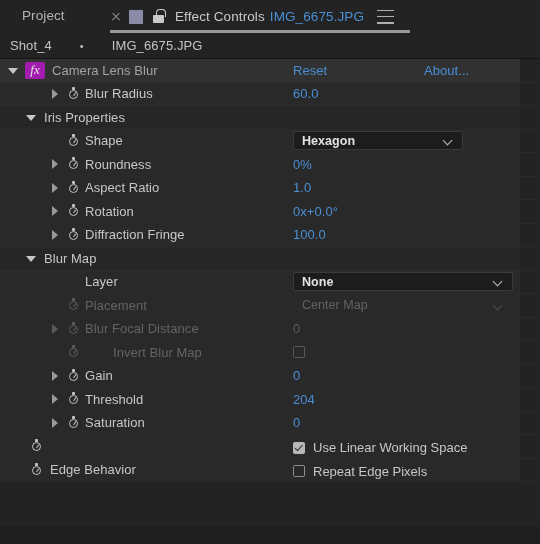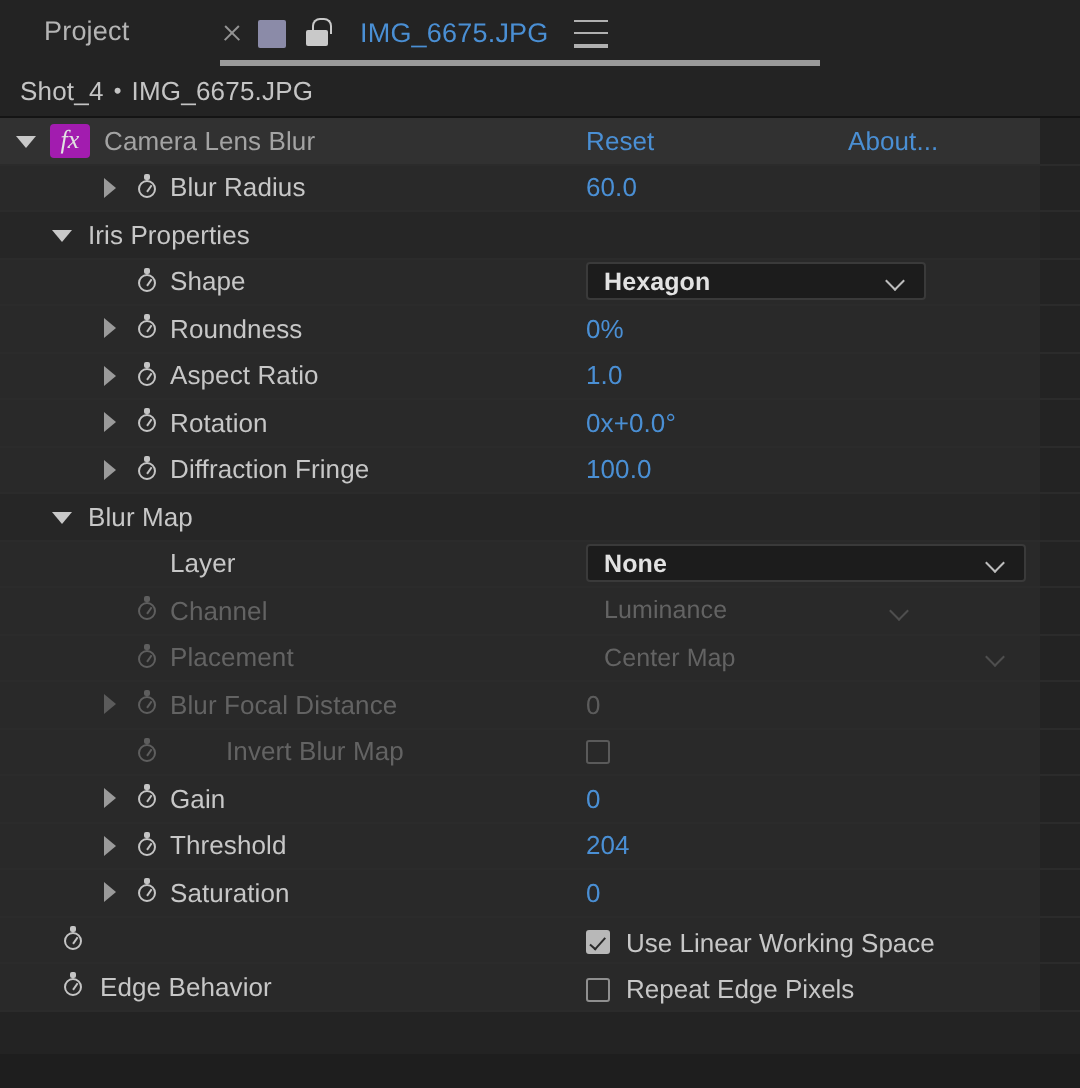--- a/index.html
+++ b/index.html
@@ -46,21 +46,21 @@
   .tab-title{font-size:13.5px;color:#c9c9c9;white-space:nowrap;letter-spacing:.1px;}
   .tab-file{font-size:13.5px;color:#4a8fd4;margin-left:5px;white-space:nowrap;letter-spacing:.1px;}
   .hamburger{width:17px;height:14px;margin-left:13px;display:flex;flex-direction:column;justify-content:space-between;cursor:pointer;}
   .hamburger span{display:block;height:1.6px;background:#b0b0b0;width:100%;}
   .tab-underline{position:absolute;left:110px;top:30px;width:300px;height:2.5px;background:#9a9a9a;}
 
   
   .breadcrumb{
     position:relative;height:25px;background:#232323;
     display:flex;align-items:center;padding-left:10px;
-    font-size:13px;color:#c4c4c4;letter-spacing:.1px;
+    font-size:13px;color:#c4c4c4;letter-spacing:.1px;gap:23px;
   }
   .breadcrumb .sep{margin:0 5px;font-size:11px;}
   .divider-line{height:1px;background:#141414;}
 
   
   .rows{position:relative;background:#232323;}
   .row{
     position:relative;height:22.5px;
     border-bottom:1px solid #2b2b2b;
     display:flex;align-items:center;
@@ -164,20 +164,21 @@
 
   <div class="tabbar">
     <div class="tab-project">Project</div>
     <div class="tab-active">
       <div class="close-x"></div>
       <div class="sq-icon"></div>
       <div class="lock-icon">
         <div class="shackle"></div>
           <div class="body"></div>
       </div>
+      <span class="tab-title">Effect Controls</span>
       <span class="tab-file">IMG_6675.JPG</span>
       <div class="hamburger">
         <span></span>
           <span></span>
           <span></span>
       </div>
     </div>
     <div class="tab-underline"></div>
   </div>
 
@@ -286,33 +287,20 @@
             <span class="chev"></span>
           </div>
         </div>
         <div class="row">
           <div class="rowbg"></div>
           <div class="sw dim" style="position: absolute; left: 68px; top: 4px;">
             <div class="crown"></div>
             <div class="face"></div>
             <div class="hand"></div>
           </div>
-          <span class="label dim" style="position: absolute; left: 85px;">Channel</span>
-          <div class="dd disabled" style="width: 172px; top: 1.5px;">
-            <span class="ddtext">Luminance</span>
-            <span class="chev"></span>
-          </div>
-        </div>
-        <div class="row">
-          <div class="rowbg"></div>
-          <div class="sw dim" style="position: absolute; left: 68px; top: 4px;">
-            <div class="crown"></div>
-            <div class="face"></div>
-            <div class="hand"></div>
-          </div>
           <span class="label dim" style="position: absolute; left: 85px;">Placement</span>
           <div class="dd disabled" style="width: 220px; top: 1.5px;">
             <span class="ddtext">Center Map</span>
             <span class="chev"></span>
           </div>
         </div>
         <div class="row">
           <div class="rowbg"></div>
           <div class="tri right" style="position: absolute; left: 50px; top: 6px; opacity: 0.45;"></div>
           <div class="sw dim" style="position: absolute; left: 68px; top: 4px;">

